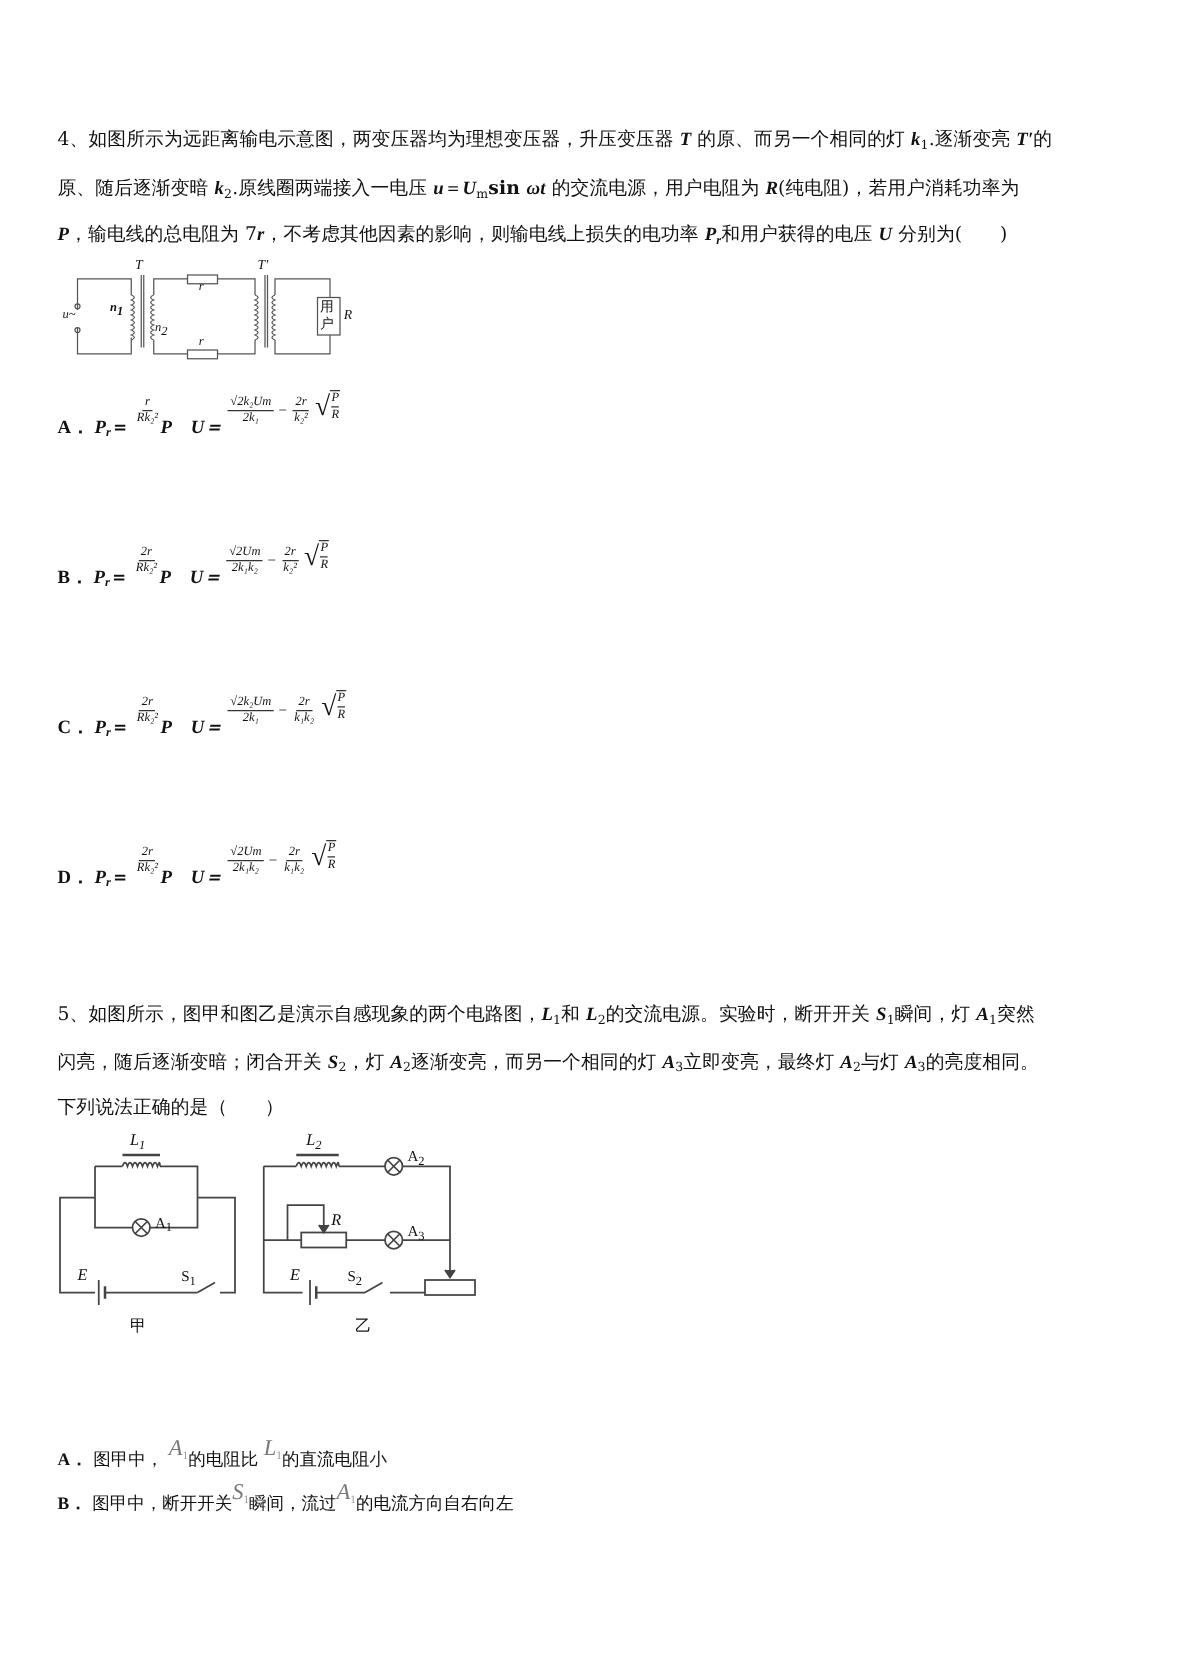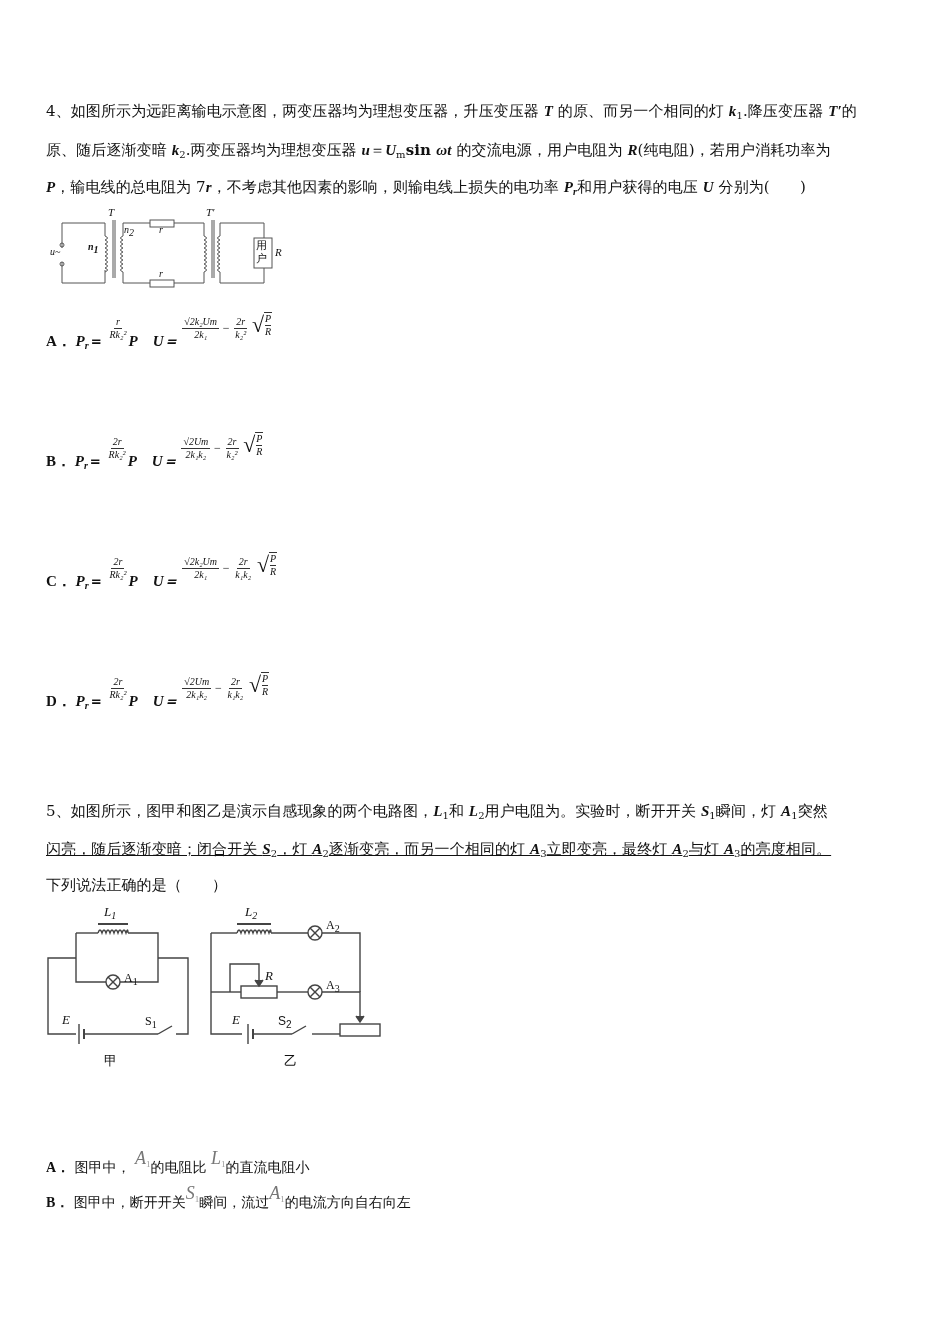--- a/index.html
+++ b/index.html
@@ -19,24 +19,24 @@
   .sqrt .rad { font-style: normal; font-size: 22px; line-height: 22px; }
   .sqrt .inner { border-top: 1px solid #333; display: inline-flex; flex-direction: column; align-items: center; line-height: 12px; padding: 0 1px; }
   .sqrt .inner .n { border-bottom: 1px solid #333; }
   .lighttext { color: #777; font-family: "Liberation Serif", serif; font-style: italic; font-size: 18px; }
   .lighttext sub { font-size: 9px; color: #999; font-style: normal; }
 </style>
 </head>
 <body>
 
 <div class="qline" style="top:101px;">
-  <span>4、</span><span>如图所示为远距离输电示意图，两变压器均为理想变压器，升压变压器 </span><span class="it">T</span><span> 的原、而另一个相同的灯 </span><span class="it">k</span><sub>1</sub><span>.降压变压器 </span><span class="it">T′</span><span>的</span>
+  <span>4、</span><span>如图所示为远距离输电示意图，两变压器均为理想变压器，升压变压器 </span><span class="it">T</span><span> 的原、而另一个相同的灯 </span><span class="it">k</span><sub>1</sub><span>.逐渐变亮 </span><span class="it">T′</span><span>的</span>
 </div>
 <div class="qline" style="top:140px;">
-  <span>原、随后逐渐变暗 </span><span class="it">k</span><sub>2</sub><span>.两变压器均为理想变压器 </span><span class="it">u</span><span>＝</span><span class="it">U</span><sub>m</sub><span class="b">sin </span><span class="it">ωt</span><span> 的交流电源，用户电阻为 </span><span class="it">R</span><span>(纯电阻)，若用户消耗功率为</span>
+  <span>原、随后逐渐变暗 </span><span class="it">k</span><sub>2</sub><span>.原线圈两端接入一电压 </span><span class="it">u</span><span>＝</span><span class="it">U</span><sub>m</sub><span class="b">sin </span><span class="it">ωt</span><span> 的交流电源，用户电阻为 </span><span class="it">R</span><span>(纯电阻)，若用户消耗功率为</span>
 </div>
 <div class="qline" style="top:177px;">
   <span class="it">P</span><span>，输电线的总电阻为 7</span><span class="it">r</span><span>，不考虑其他因素的影响，则输电线上损失的电功率 </span><span class="it">P</span><sub class="it">r</sub><span>和用户获得的电压 </span><span class="it">U</span><span> 分别为(　　)</span>
 </div>
 
 <div class="abs" style="left:48px; top:208px; width:245px; height:80px;">
   <svg width="245" height="80" viewBox="0 0 245 80" xmlns="http://www.w3.org/2000/svg">
     <g stroke="#555" stroke-width="1" fill="none">
 
       <polyline points="14,40 14,15 57,15 57,28"></polyline>
@@ -62,21 +62,21 @@
       <path d="M172,28 q-5,2 0,4 q-5,2 0,4 q-5,2 0,4 q-5,2 0,4 q-5,2 0,4 q-5,2 0,4 q-5,2 0,4 q-5,2 0,4 q-5,2 0,4"></path>
       <polyline points="172,28 172,15 216,15 216,30"></polyline>
       <polyline points="172,64 172,75 216,75 216,60"></polyline>
       <rect x="206" y="30" width="18" height="30"></rect>
     </g>
   </svg>
   <span class="abs it" style="left:60px; top:-2px; font-size:11px; font-weight:normal;">T</span>
   <span class="abs it" style="left:158px; top:-2px; font-size:11px; font-weight:normal;">T′</span>
   <span class="abs it" style="left:2px; top:38px; font-size:10px; font-weight:normal;">u~</span>
   <span class="abs it" style="left:40px; top:33px; font-size:10px; font-weight:bold;"><span>n</span><sub>1</sub></span>
-  <span class="abs it" style="left:76px; top:16px; font-size:10px; font-weight:normal;"><span>n</span><sub>2</sub></span>
+  <span class="abs it" style="left:76px; top:49px; font-size:10px; font-weight:normal;"><span>n</span><sub>2</sub></span>
   <span class="abs it" style="left:111px; top:16px; font-size:10px; font-weight:normal;">r</span>
   <span class="abs it" style="left:111px; top:60px; font-size:10px; font-weight:normal;">r</span>
   <span class="abs" style="left:208px; top:31px; font-size:11px; line-height:13px; font-family:'DejaVu Sans',sans-serif;"><span>用</span><br><span>户</span></span>
   <span class="abs it" style="left:227px; top:38px; font-size:11px; font-weight:normal;">R</span>
 </div>
 
 <div class="opt" style="top:326px;">
   <span class="lbl">A．</span>
   <span class="it">P</span><sub class="it">r</sub><span class="b">＝</span>
   <span class="frac" style="position:relative; top:-14px;">
@@ -174,23 +174,23 @@
   <span class="sqrt" style="position:relative; top:-14px;">
       <span class="rad">√</span>
       <span class="inner">
         <span class="n">P</span>
         <span>R</span>
       </span>
     </span>
 </div>
 
 <div class="qline" style="top:801px;">
-  <span>5、</span><span>如图所示，图甲和图乙是演示自感现象的两个电路图，</span><span class="it">L</span><sub>1</sub><span>和 </span><span class="it">L</span><sub>2</sub><span>用户电阻为。实验时，断开开关 </span><span class="it">S</span><sub>1</sub><span>瞬间，灯 </span><span class="it">A</span><sub>1</sub><span>突然</span>
-</div>
-<div class="qline" style="top:839px;text-decoration:underline;">
+  <span>5、</span><span>如图所示，图甲和图乙是演示自感现象的两个电路图，</span><span class="it">L</span><sub>1</sub><span>和 </span><span class="it">L</span><sub>2</sub><span>的交流电源。实验时，断开开关 </span><span class="it">S</span><sub>1</sub><span>瞬间，灯 </span><span class="it">A</span><sub>1</sub><span>突然</span>
+</div>
+<div class="qline" style="top:839px;">
   <span>闪亮，随后逐渐变暗；闭合开关 </span><span class="it">S</span><sub>2</sub><span>，灯 </span><span class="it">A</span><sub>2</sub><span>逐渐变亮，而另一个相同的灯 </span><span class="it">A</span><sub>3</sub><span>立即变亮，最终灯 </span><span class="it">A</span><sub>2</sub><span>与灯 </span><span class="it">A</span><sub>3</sub><span>的亮度相同。</span>
 </div>
 <div class="qline" style="top:875px;text-align:right;">
   <span>下列说法正确的是（　　）</span>
 </div>
 
 <div class="abs" style="left:42px; top:902px; width:345px; height:172px;">
   <svg width="345" height="172" viewBox="0 0 345 172" xmlns="http://www.w3.org/2000/svg">
     <g stroke="#444" stroke-width="1.4" fill="none">
 
@@ -241,21 +241,21 @@
   <span class="abs" style="left:82px; top:69px; font-size:12px; font-family:'Liberation Serif',serif;"><span>A</span><sub>1</sub></span>
   <span class="abs it" style="left:20px; top:110px; font-size:13px; font-weight:normal;">E</span>
   <span class="abs" style="left:103px; top:112px; font-size:12px; font-family:'Liberation Serif',serif;"><span>S</span><sub>1</sub></span>
   <span class="abs" style="left:62px; top:150px; font-size:13px; font-family:'DejaVu Sans',sans-serif;">甲</span>
 
   <span class="abs it" style="left:203px; top:2px; font-size:13px; font-weight:normal;"><span>L</span><sub>2</sub></span>
   <span class="abs" style="left:284px; top:16px; font-size:12px; font-family:'Liberation Serif',serif;"><span>A</span><sub>2</sub></span>
   <span class="abs it" style="left:223px; top:66px; font-size:13px; font-weight:normal;">R</span>
   <span class="abs" style="left:284px; top:76px; font-size:12px; font-family:'Liberation Serif',serif;"><span>A</span><sub>3</sub></span>
   <span class="abs it" style="left:190px; top:110px; font-size:13px; font-weight:normal;">E</span>
-  <span class="abs" style="left:236px; top:112px; font-size:12px; font-family:Liberation Sans, sans-serif;"><span>S</span><sub>2</sub></span>
+  <span class="abs" style="left:236px; top:112px; font-size:12px; font-family:Liberation Serif, serif;"><span>S</span><sub>2</sub></span>
   <span class="abs" style="left:242px; top:150px; font-size:13px; font-family:'DejaVu Sans',sans-serif;">乙</span>
 </div>
 
 <div class="opt" style="top:1156px; font-family:'DejaVu Sans',sans-serif; font-size:14px;">
   <span class="lbl" style="font-family:'Liberation Serif',serif;">A．</span>
   <span>图甲中，</span>
   <span class="lighttext" style="position:relative; top:-8px;"><span>A</span><sub>1</sub></span><span>的电阻比</span>
   <span class="lighttext" style="position:relative; top:-8px;"><span>L</span><sub>1</sub></span><span>的直流电阻小</span>
 </div>
 

